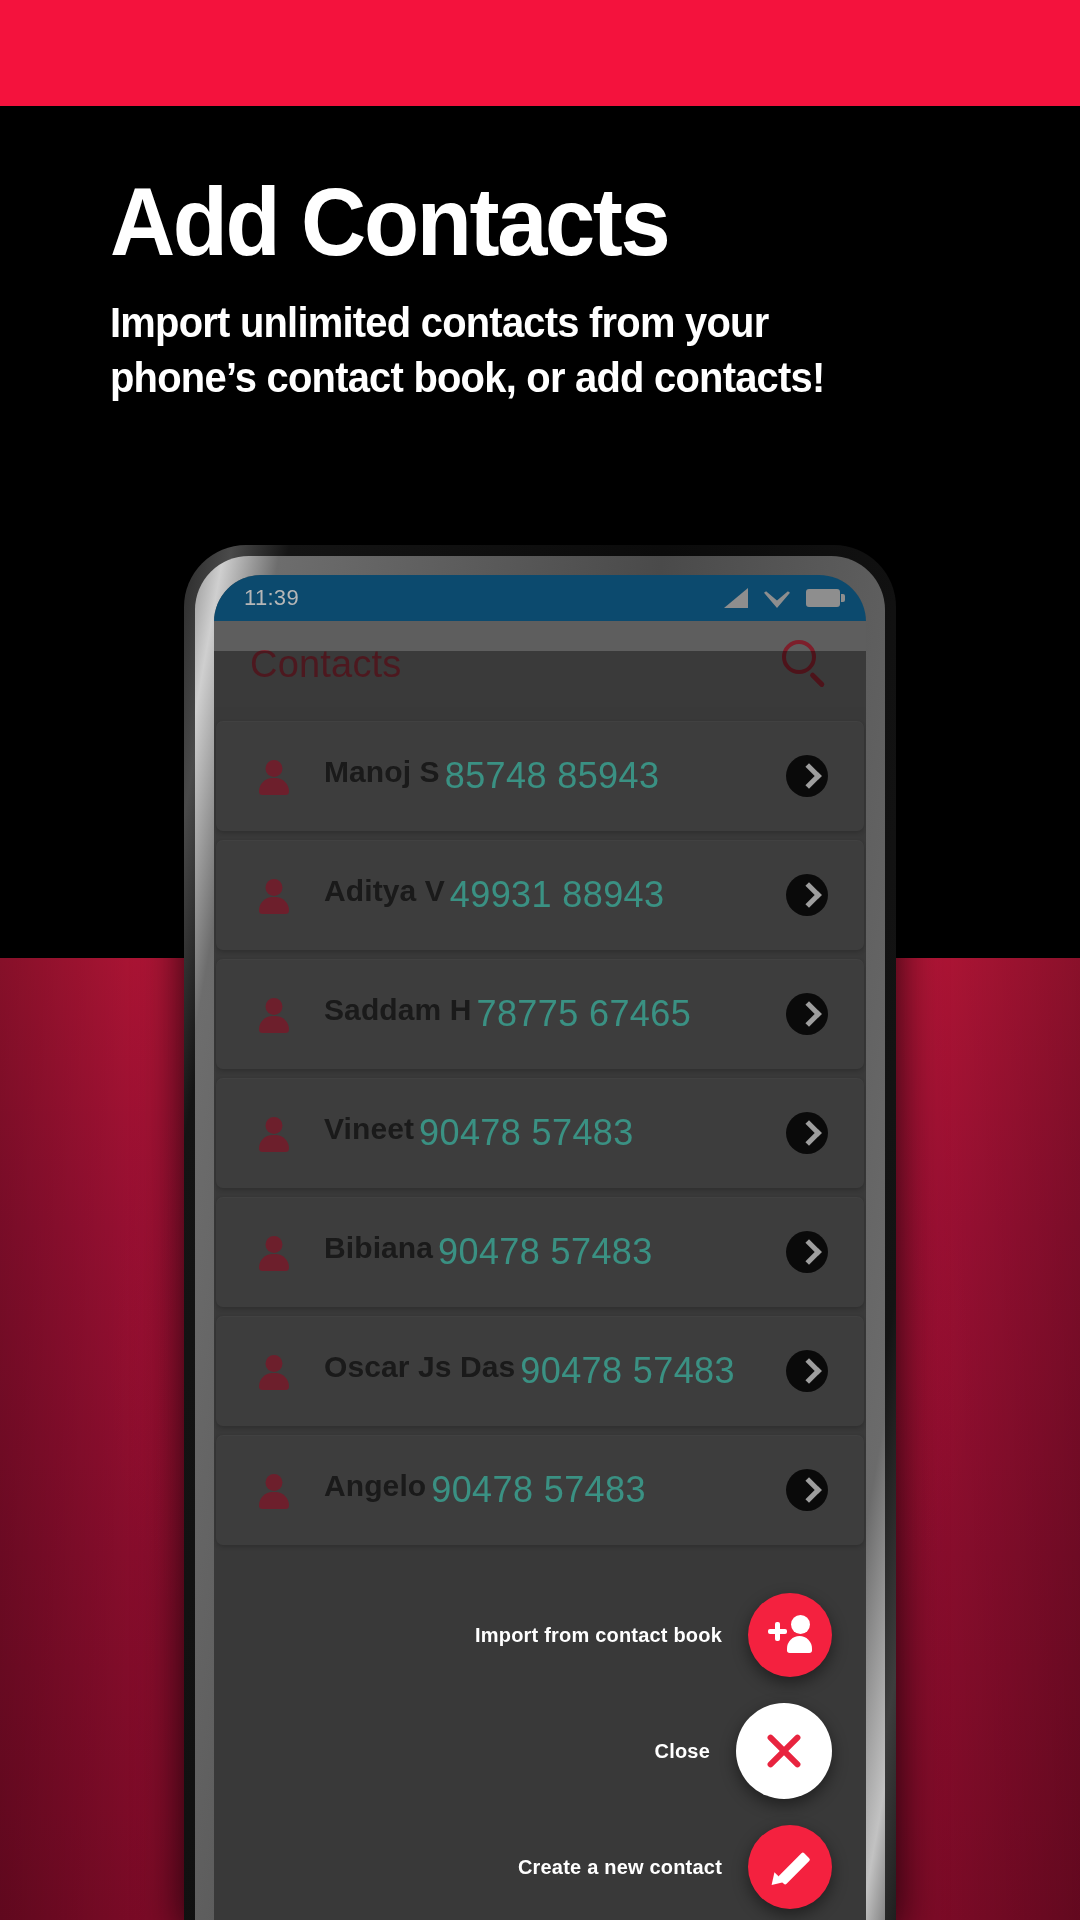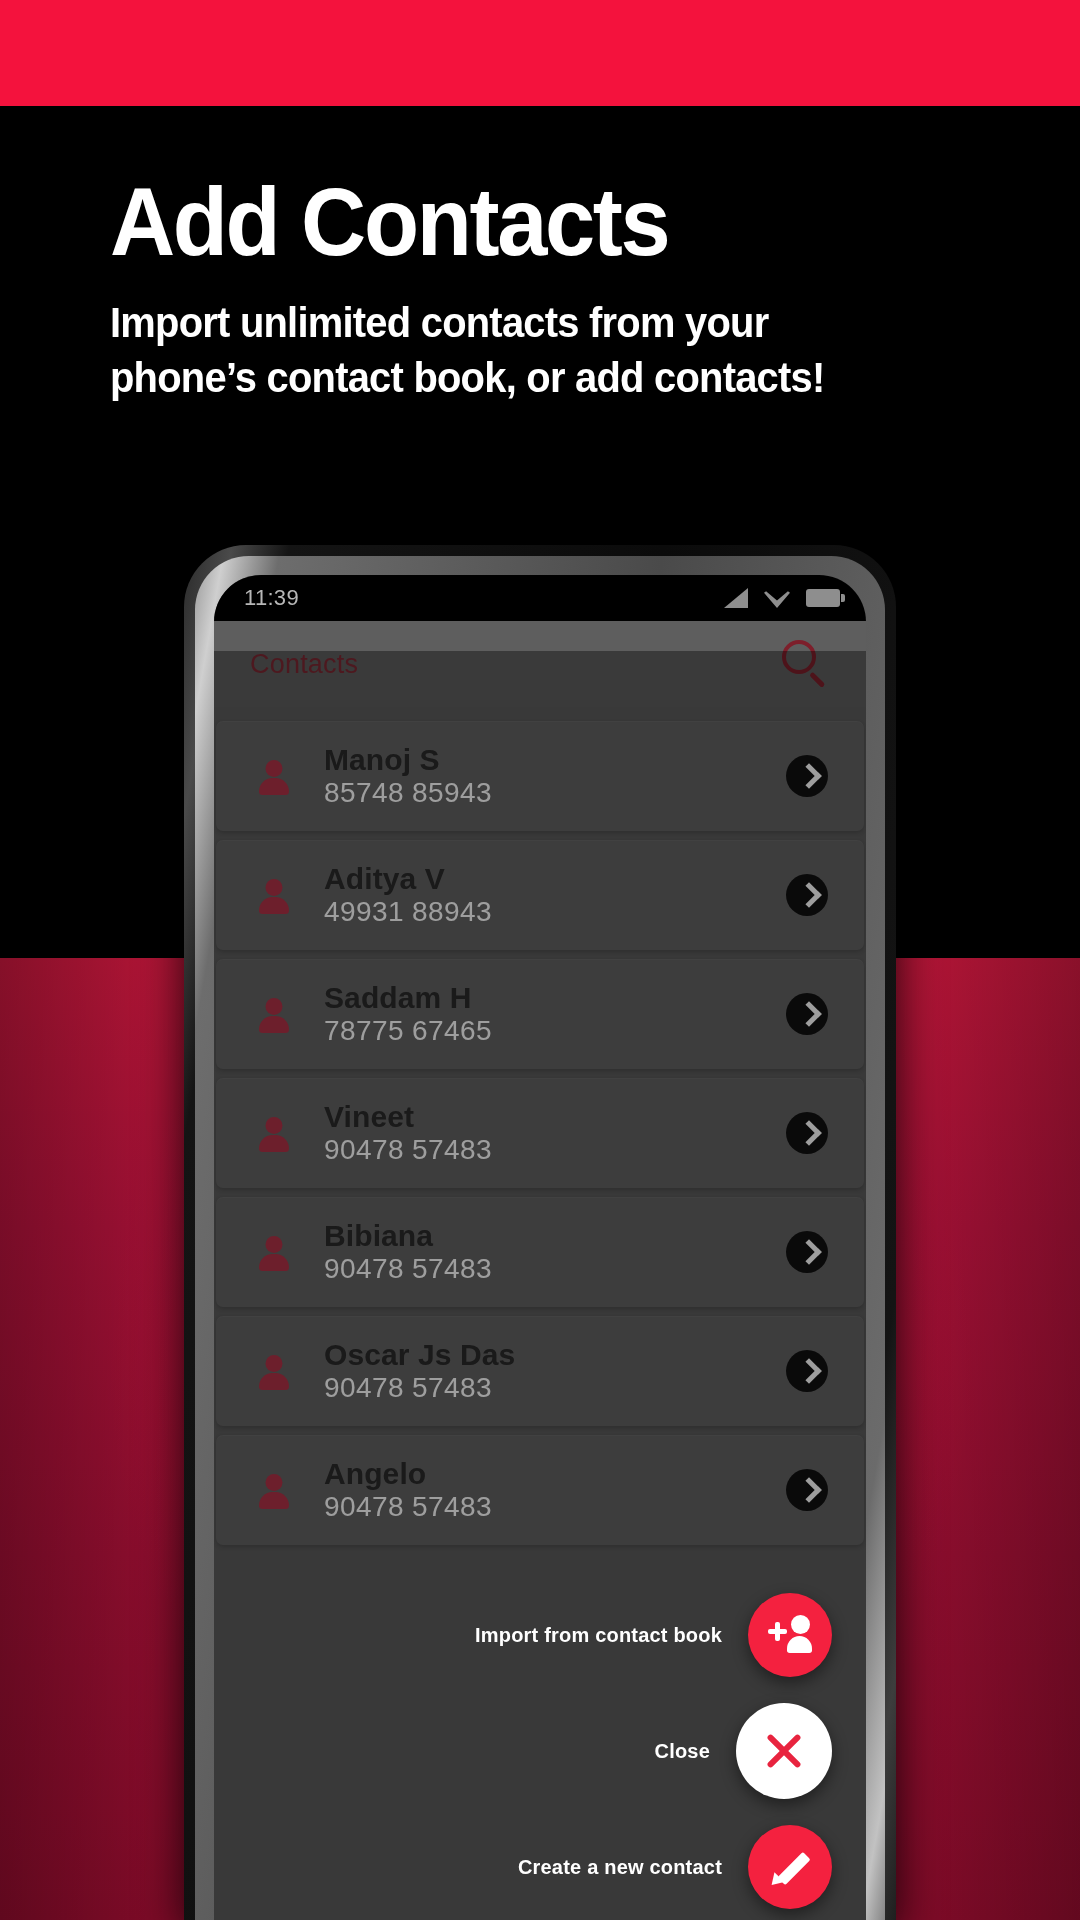--- a/index.html
+++ b/index.html
@@ -64,40 +64,40 @@
   }
   
   .scrim{
     position:absolute; left:0; top:76px; right:0; bottom:0;
     background:rgba(0,0,0,.38); z-index:40; pointer-events:none;
   }
 
   
   .statusbar{
     position:absolute; left:0; top:0; right:0; height:46px;
-    background:#000000; display:flex; align-items:center;
+    background:#0c4a6e; display:flex; align-items:center;
     padding:0 26px 0 30px; z-index:30;justify-content:center;
   }
   .status-time{ font-size:22px; color:#b7b7b7; letter-spacing:.3px; }
   .status-icons{ margin-left:auto; display:flex; align-items:center; gap:16px; }
   .ico-signal{ width:24px; height:20px; background:#8e8e8e;
     clip-path:polygon(100% 0,100% 100%,0 100%); }
   .ico-wifi{ width:26px; height:20px; background:#8e8e8e;
     clip-path:polygon(50% 100%, 0 24%, 8% 16%, 50% 62%, 92% 16%, 100% 24%); }
   .ico-batt{ width:34px; height:18px; background:#8e8e8e; border-radius:3px; position:relative; }
   .ico-batt:after{ content:""; position:absolute; right:-5px; top:5px; width:4px; height:8px;
     background:#8e8e8e; border-radius:0 2px 2px 0; }
 
   
   .appbar{
     position:absolute; left:0; top:46px; right:0; height:86px;
     background:#5e5e5e; display:flex; align-items:center;
     padding:0 34px 0 36px; z-index:25;
   }
-  .appbar-title{ font-size:27px; color:#7d2832; letter-spacing:.2px; }
+  .appbar-title{ font-size:38px; color:#7d2832; letter-spacing:.2px; }
   .appbar-search{ margin-left:auto; width:54px; height:54px; position:relative; }
   .appbar-search .ring{
     position:absolute; left:4px; top:3px; width:34px; height:34px;
     border:4px solid #7d1f2b; border-radius:50%;
   }
   .appbar-search .stem{
     position:absolute; left:33px; top:34px; width:18px; height:4.5px;
     background:#7d1f2b; border-radius:3px; transform:rotate(45deg); transform-origin:left center;
   }
 
@@ -116,23 +116,23 @@
     width:48px; height:48px; flex:0 0 48px; position:relative; margin-right:26px;
   }
   .avatar .head{
     position:absolute; left:50%; top:8px; transform:translateX(-50%);
     width:17px; height:17px; border-radius:50%; background:#b03347;
   }
   .avatar .body{
     position:absolute; left:50%; bottom:5px; transform:translateX(-50%);
     width:30px; height:17px; border-radius:15px 15px 4px 4px; background:#b03347;
   }
-  .row-text{ display:flex; flex-direction:column; }
+  .row-text{ display:flex; flex-direction:row; gap:5px; }
   .row-name{ font-size:30px; font-weight:bold; color:#2a2a2a; letter-spacing:.1px; }
-  .row-phone{ font-size:28px; color:#ffffff; letter-spacing:.4px; }
+  .row-phone{ font-size:36px; color:#5eead4; letter-spacing:.4px; }
   .chev{
     margin-left:auto; width:42px; height:42px; border-radius:50%;
     background:#111; position:relative;
   }
   .chev:before{
     content:""; position:absolute; left:14px; top:12px;
     width:13px; height:13px; border-right:5px solid #fff; border-top:5px solid #fff;
     transform:rotate(45deg);
   }
 

